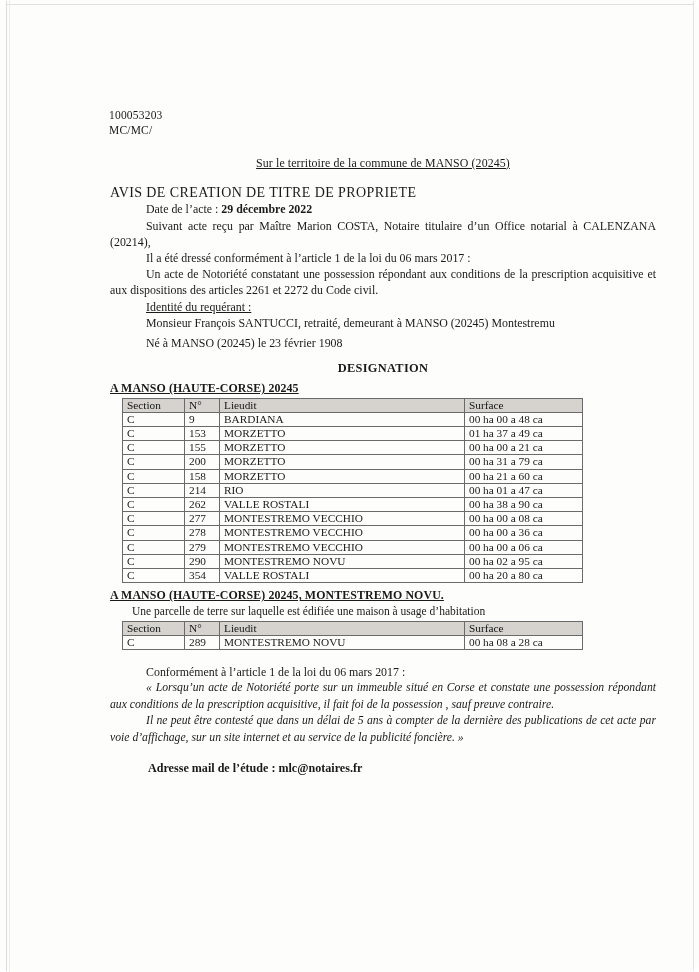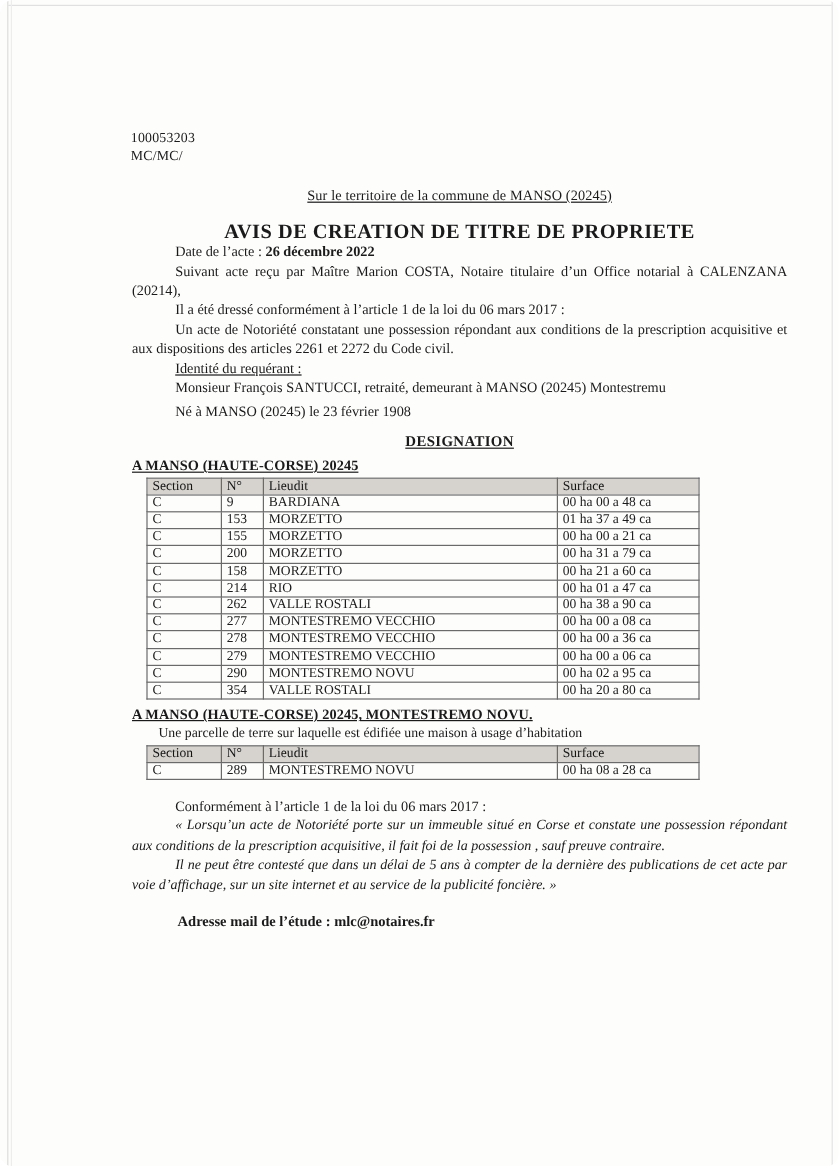--- a/index.html
+++ b/index.html
@@ -62,42 +62,41 @@
     line-height: 16.2px;
   }
 
   .center-u {
     text-align: center;
     font-weight: normal;
     text-decoration: underline;
     letter-spacing: 0.1px;
   }
   .center-b {
-    text-align: center;
-    font-weight: bold;
+    text-align: left;
+    font-weight: normal;
     letter-spacing: 0.4px;
-    font-size: 17px;
+    font-size: 14px;
   }
   .gap-sm { height: 9px; }
   .gap-xs { height: 4px; }
   .gap-md { height: 14px; }
 
   p.just {
     margin: 0;
     text-align: justify;
     text-justify: inter-word;
     text-indent: 36px;
   }
   .u { text-decoration: underline; }
   .b { font-weight: bold; }
 
   .designation {
     text-align: center;
     font-weight: bold;
-    text-decoration: underline;
     font-size: 12.4px;
     letter-spacing: 0.3px;
   }
 
   .sect-head {
     font-weight: bold;
     text-decoration: underline;
     font-size: 11.9px;
     letter-spacing: 0.1px;
   }
@@ -169,21 +168,21 @@
 
   <div class="doc-body">
 
     <div class="center-u">Sur le territoire de la commune de MANSO (20245)</div>
 
     <div class="gap-md"></div>
 
     <div class="center-b">AVIS DE CREATION DE TITRE DE PROPRIETE</div>
 
     <div style="padding-left:36px;">
-      <span>Date de l’acte : </span><span class="b">26 décembre 2022</span>
+      <span>Date de l’acte : </span><span class="b">29 décembre 2022</span>
     </div>
 
     <p class="just">Suivant acte reçu par Maître Marion COSTA, Notaire titulaire d’un Office notarial à CALENZANA (20214),</p>
 
     <p class="just">Il a été dressé conformément à l’article 1 de la loi du 06 mars 2017 :</p>
 
     <p class="just">Un acte de Notoriété constatant une possession répondant aux conditions de la prescription acquisitive et aux dispositions des articles 2261 et 2272 du Code civil.</p>
 
     <div style="padding-left:36px;">
       <span class="u">Identité du requérant :</span>

